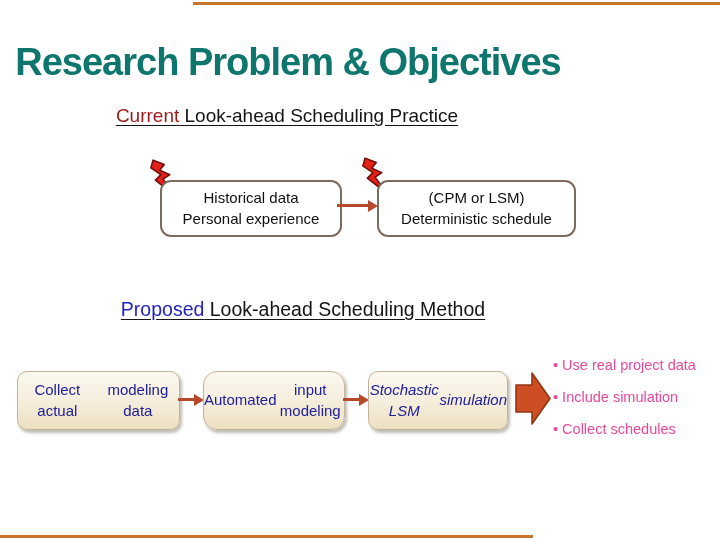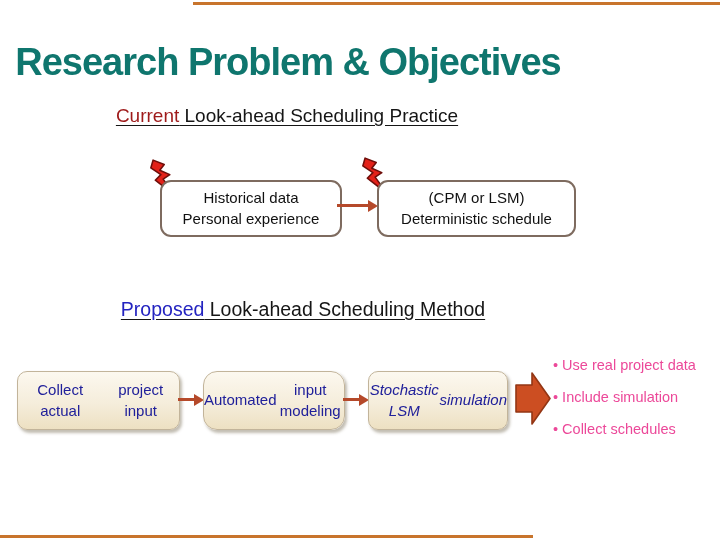--- a/index.html
+++ b/index.html
@@ -95,21 +95,21 @@
 
   <div class="box-plain" id="box-deterministic">
     <div>(CPM or LSM)</div>
     <div>Deterministic schedule</div>
   </div>
 
   <div class="heading" id="heading-proposed"><span class="u"><span class="hl-blue">Proposed</span><span> Look-ahead Scheduling Method</span></span></div>
 
   <div class="box-cream" id="box-collect">
     <div>Collect actual</div>
-    <div>project input</div>
+    <div>modeling data</div>
   </div>
 
   <div class="connector" id="conn-2"></div>
 
   <div class="box-cream" id="box-automated">
     <div>Automated</div>
     <div>input modeling</div>
   </div>
 
   <div class="connector" id="conn-3"></div>

